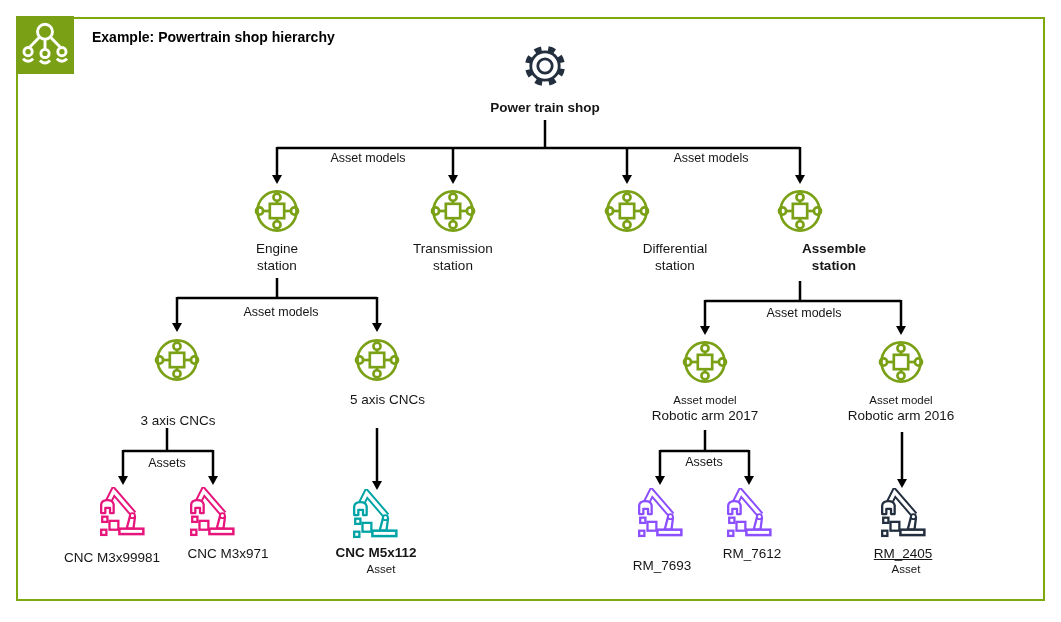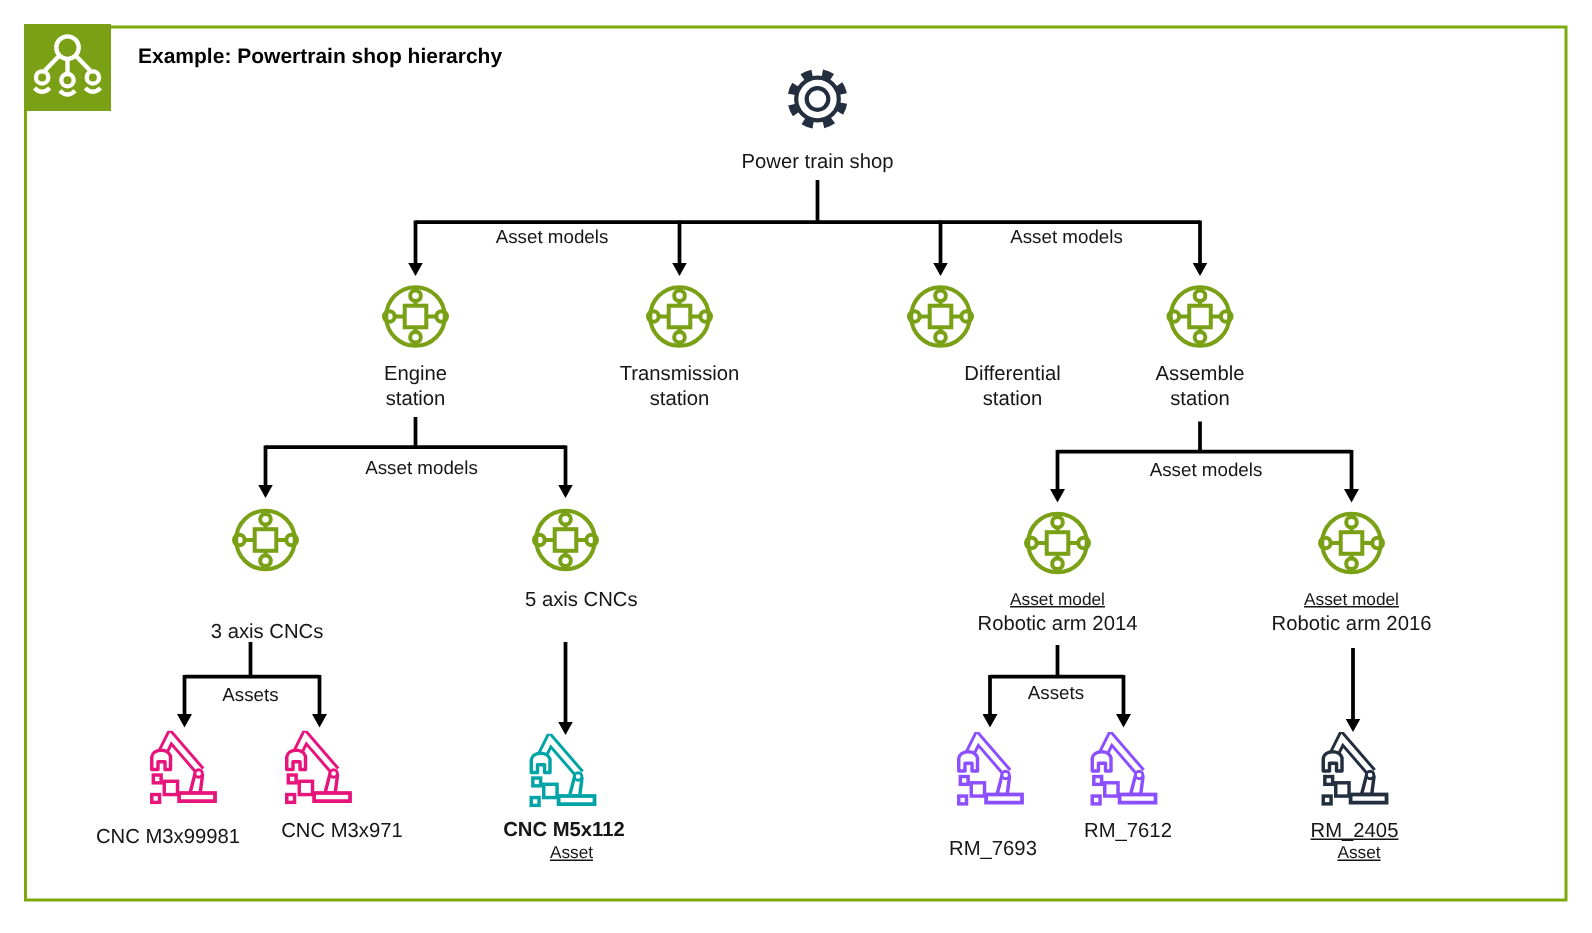--- a/index.html
+++ b/index.html
@@ -8,21 +8,21 @@
   .frame{position:absolute;left:16px;top:17px;width:1025px;height:580px;border:2px solid currentColor;background:transparent;}
   .badge{position:absolute;left:16px;top:16px;width:58px;height:58px;background:currentColor;}
   .badge svg{display:block;width:100%;height:100%;}
   .title{position:absolute;left:92px;top:29px;font-size:14px;font-weight:bold;color:#000;white-space:nowrap;}
   .overlay{position:absolute;left:0;top:0;width:1061px;height:622px;pointer-events:none;}
   .icon{position:absolute;}
   .icon svg{display:block;width:100%;height:100%;}
   .lbl{position:absolute;transform:translateX(-50%);white-space:nowrap;font-size:13.5px;line-height:17px;color:#161616;text-align:center;}
   .lbl .ln{display:block;}
   .lbl.small{font-size:12.5px;}
-  .lbl.tiny{font-size:11.5px;text-decoration:underline;}
+  .lbl.tiny{font-size:11.5px;}
 </style>
 </head>
 <body>
 
 <div class="canvas">
 
   <div class="frame" style="color: rgb(125, 169, 13);"></div>
 
   <svg width="0" height="0" style="position:absolute" aria-hidden="true">
     <defs>
@@ -126,21 +126,21 @@
     <g stroke="#000" stroke-width="2.5">
       <line x1="902" y1="432" x2="902" y2="480" marker-end="url(#arrow)"></line>
     </g>
   </svg>
 
   <div class="icon" style="left: 521px; top: 42px; width: 48px; height: 48px; color: rgb(35, 47, 62);">
     <svg viewBox="0 0 48 48">
         <use href="#sym-gear"></use>
       </svg>
   </div>
-  <div class="lbl" style="left:545px;top:99px;">Power train shop</div>
+  <div class="lbl" style="left:545px;top:99px;font-weight:bold;">Power train shop</div>
 
   <div class="lbl small" style="left:368px;top:150px;">Asset models</div>
   <div class="lbl small" style="left:711px;top:150px;">Asset models</div>
 
   <div class="icon" style="left: 254px; top: 188px; width: 46px; height: 46px; color: rgb(122, 161, 22);">
     <svg viewBox="0 0 48 48">
         <use href="#sym-asset-model"></use>
       </svg>
   </div>
   <div class="icon" style="left: 430px; top: 188px; width: 46px; height: 46px; color: rgb(122, 161, 22);">
@@ -164,21 +164,21 @@
     <span class="ln">station</span>
   </div>
   <div class="lbl" style="left:453px;top:240px;">
     <span class="ln">Transmission</span>
     <span class="ln">station</span>
   </div>
   <div class="lbl" style="left:627px;top:240px;margin-left:48px;">
     <span class="ln">Differential</span>
     <span class="ln">station</span>
   </div>
-  <div class="lbl" style="left:800px;top:240px;">
+  <div class="lbl" style="left:834px;top:240px;font-weight:bold;">
     <span class="ln">Assemble</span>
     <span class="ln">station</span>
   </div>
 
   <div class="lbl small" style="left:281px;top:304px;">Asset models</div>
   <div class="icon" style="left: 154px; top: 337px; width: 46px; height: 46px; color: rgb(122, 161, 22);">
     <svg viewBox="0 0 48 48">
         <use href="#sym-asset-model"></use>
       </svg>
   </div>
@@ -196,21 +196,21 @@
         <use href="#sym-asset-model"></use>
       </svg>
   </div>
   <div class="icon" style="left: 878px; top: 339px; width: 46px; height: 46px; color: rgb(122, 161, 22);">
     <svg viewBox="0 0 48 48">
         <use href="#sym-asset-model"></use>
       </svg>
   </div>
   <div class="lbl tiny" style="left:705px;top:392px;">Asset model</div>
   <div class="lbl tiny" style="left:901px;top:392px;">Asset model</div>
-  <div class="lbl" style="left:705px;top:407px;">Robotic arm 2014</div>
+  <div class="lbl" style="left:705px;top:407px;">Robotic arm 2017</div>
   <div class="lbl" style="left:901px;top:407px;">Robotic arm 2016</div>
 
   <div class="lbl small" style="left:167px;top:455px;">Assets</div>
   <div class="lbl small" style="left:704px;top:454px;">Assets</div>
 
   <div class="icon" style="left: 97px; top: 487px; width: 50px; height: 50px; color: rgb(231, 21, 123);">
     <svg viewBox="0 0 48 48">
         <use href="#sym-robot-arm"></use>
       </svg>
   </div>

